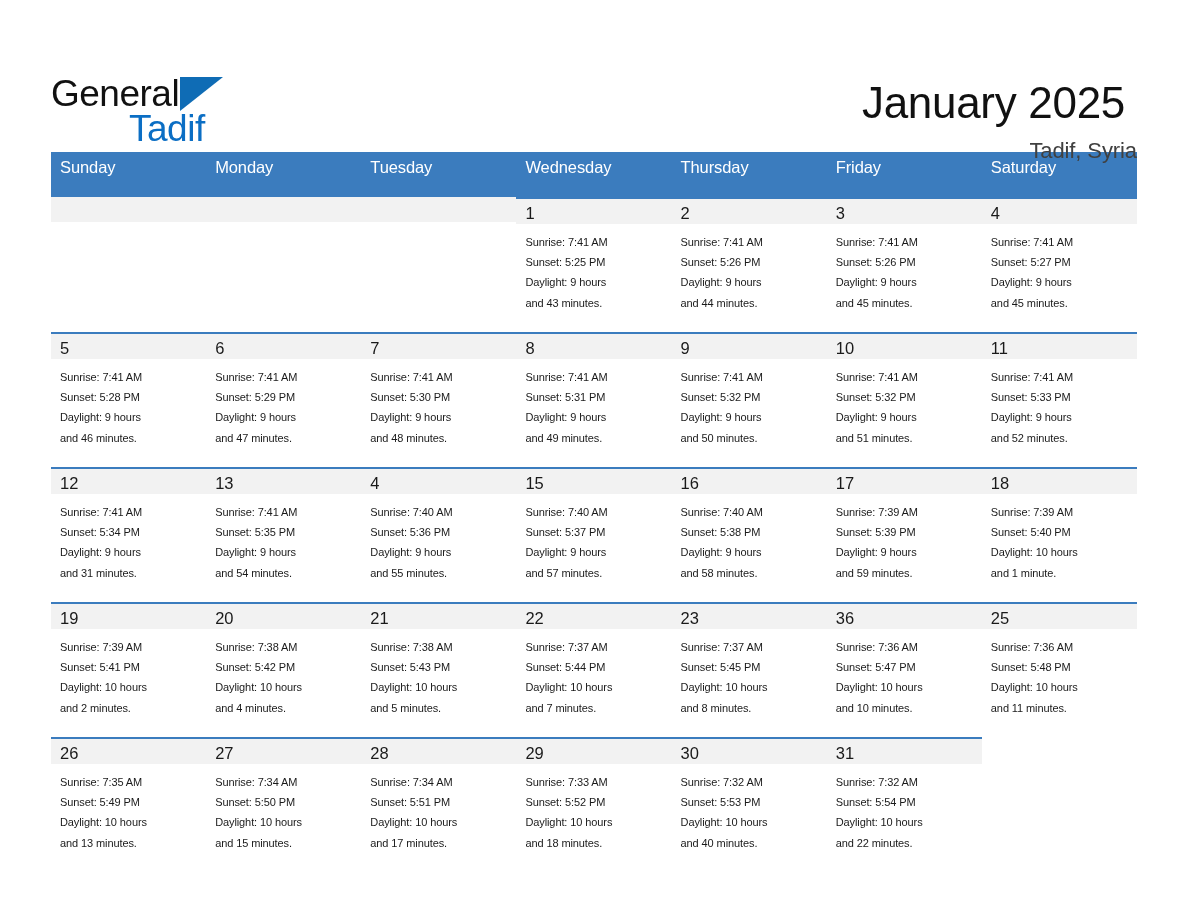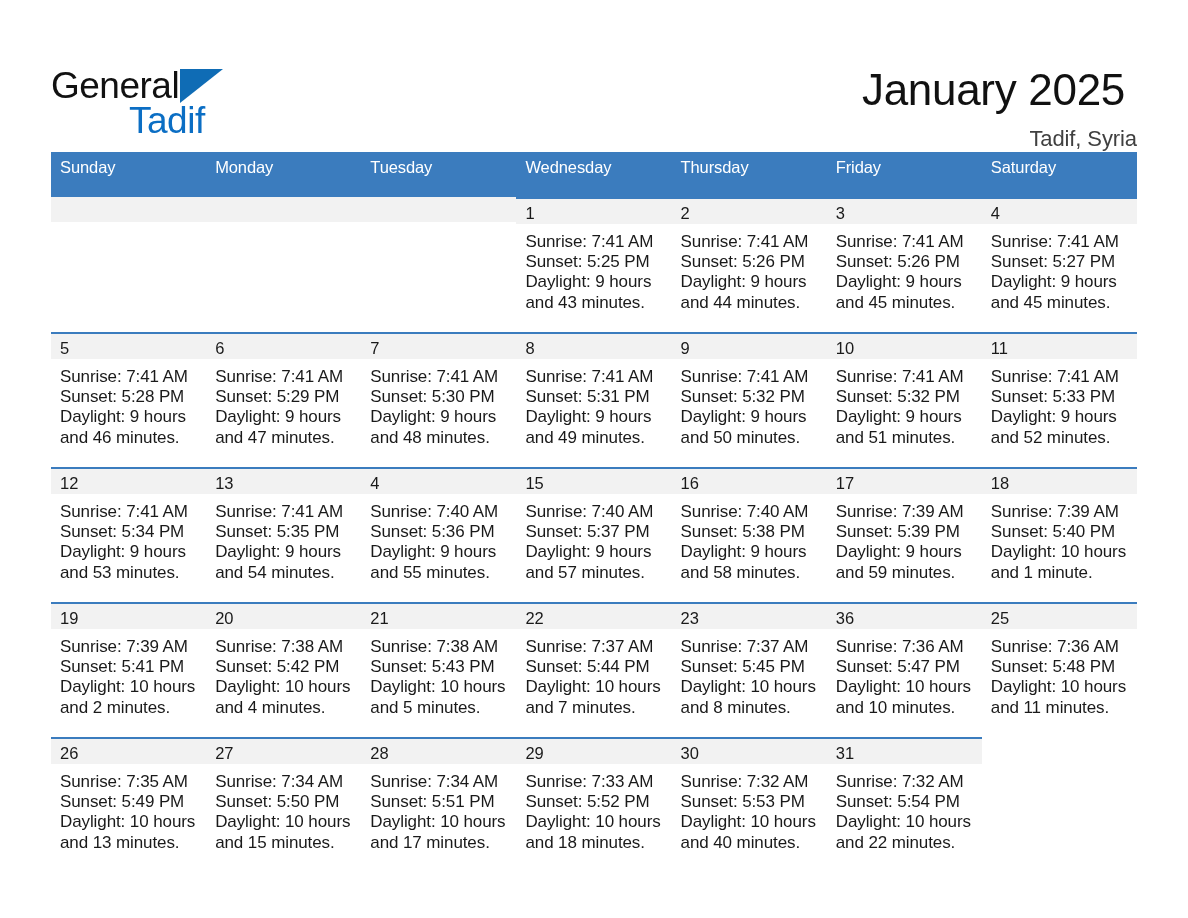--- a/index.html
+++ b/index.html
@@ -20,21 +20,21 @@
     height: 918px;
     box-sizing: border-box;
     padding: 0 51px;
     position: relative;
   }
 
   
   .top-bar {
     height: 152px;
     display: flex;
-    align-items: flex-end;
+    align-items: center;
     justify-content: space-between;
     padding-top: 77px;
     box-sizing: border-box;
   }
   .logo {
     position: relative;
     width: 260px;
     height: 90px;
     line-height: 1;
   }
@@ -119,21 +119,21 @@
     background: #f2f2f2;
     height: 25px;
     padding: 3px 0 0 9px;
     box-sizing: border-box;
     font-size: 16.5px;
     color: #1a1a1a;
     line-height: 22px;
   }
   .details {
     padding: 8px 6px 0 9px;
-    font-size: 17px;
+    font-size: 11px;
     line-height: 20.2px;
     color: #1a1a1a;
     letter-spacing: -0.1px;
   }
   .details div { white-space: nowrap; }
   .placeholder-band {
     background: #f2f2f2;
     height: 25px;
   }
 </style>
@@ -313,21 +313,21 @@
           </td>
         </tr>
         <tr>
           <td>
             <div class="daycell">
               <div class="daynum-band">12</div>
               <div class="details">
                 <div>Sunrise: 7:41 AM</div>
                 <div>Sunset: 5:34 PM</div>
                 <div>Daylight: 9 hours</div>
-                <div>and 53 minutes.</div>
+                <div>and 31 minutes.</div>
               </div>
             </div>
           </td>
           <td>
             <div class="daycell">
               <div class="daynum-band">13</div>
               <div class="details">
                 <div>Sunrise: 7:41 AM</div>
                 <div>Sunset: 5:35 PM</div>
                 <div>Daylight: 9 hours</div>

